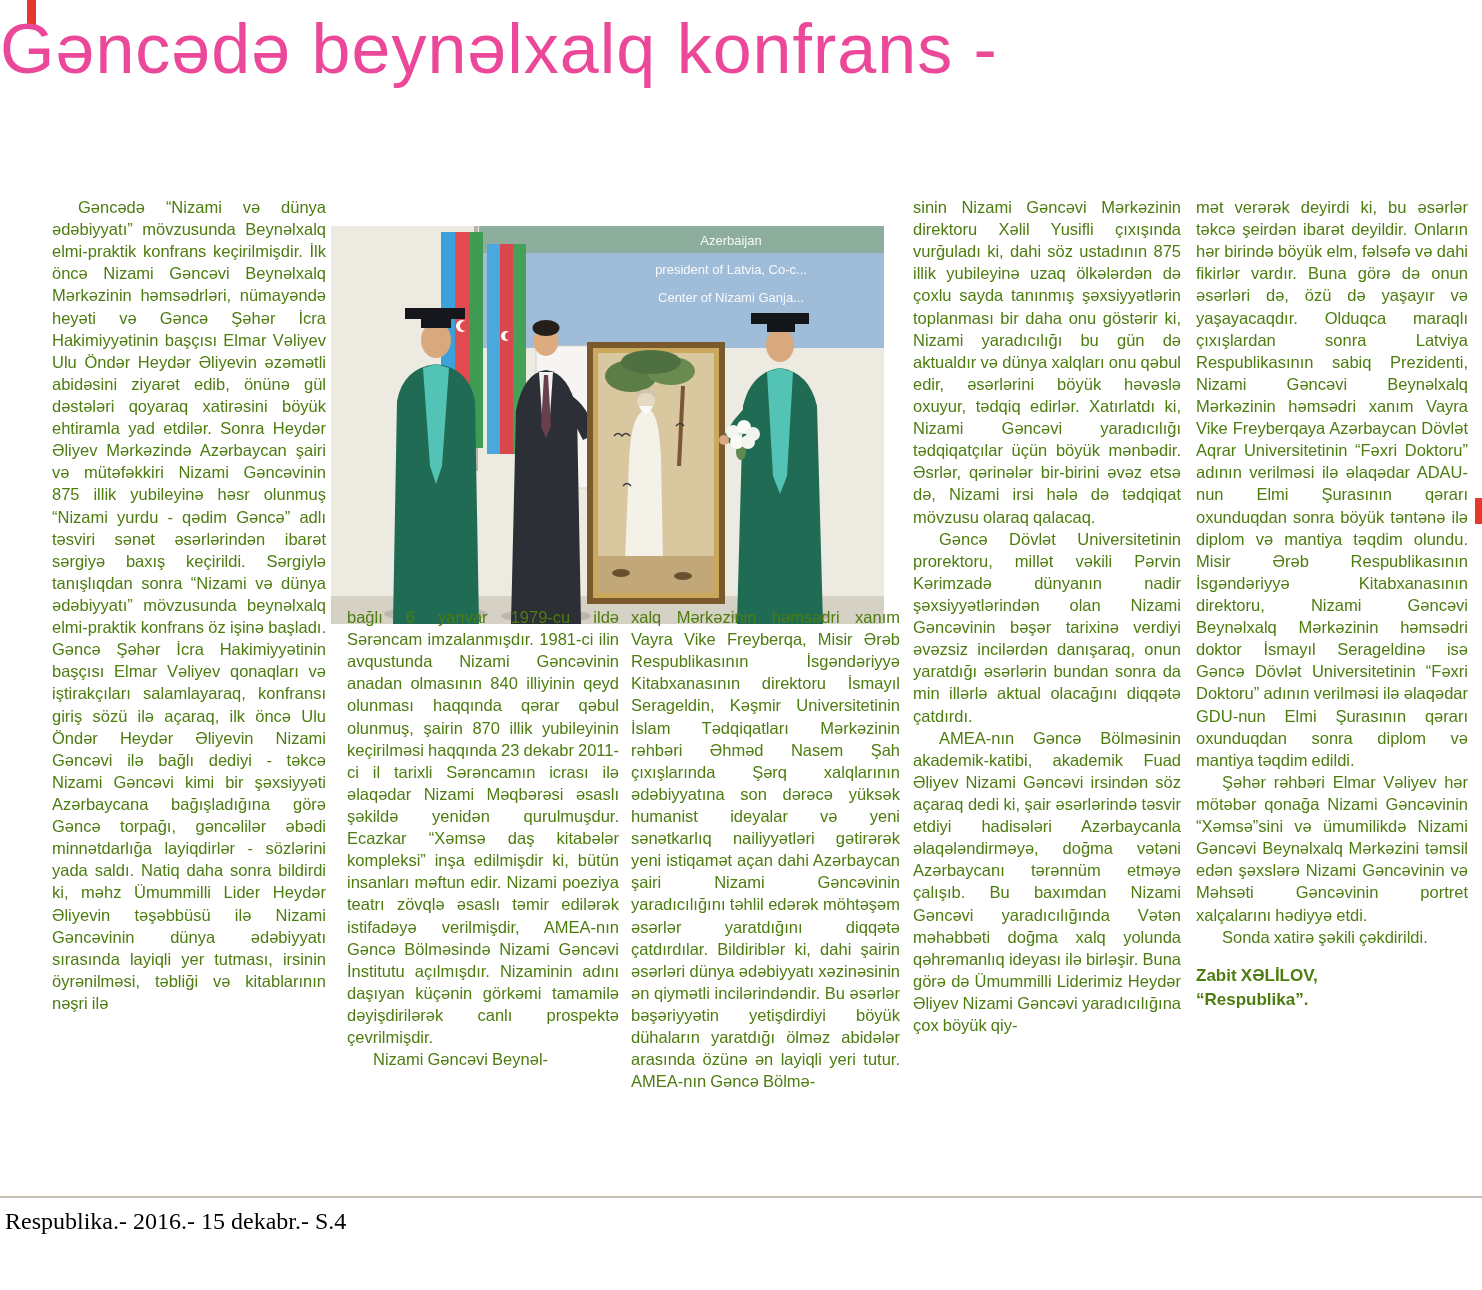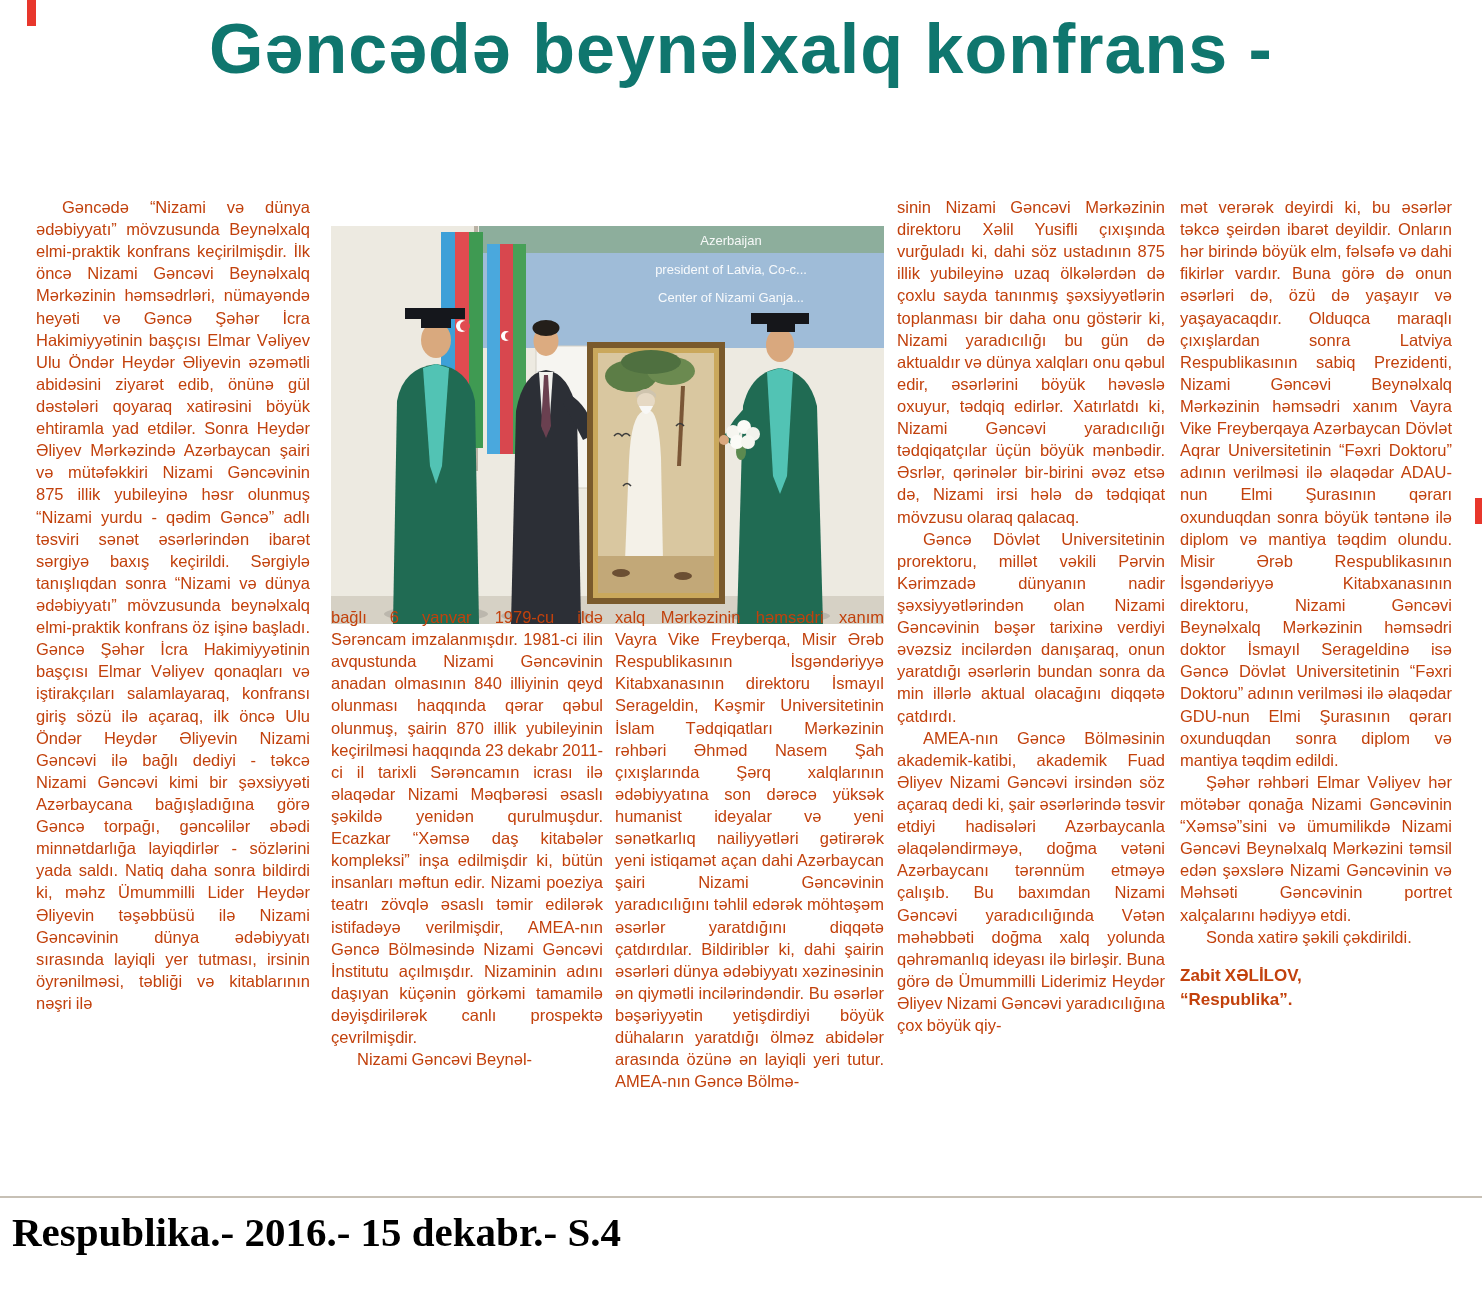--- a/index.html
+++ b/index.html
@@ -7,49 +7,50 @@
     width: 1482px; height: 1290px;
     background: #ffffff;
     font-family: "Liberation Sans", sans-serif;
     position: relative;
     overflow: hidden;
   }
   .headline {
     position: absolute;
     top: 10px; left: 0;
     width: 100%;
-    text-align: center;
-    color: #0f766e;
-    font-weight: bold;
+    text-align: left;
+    color: #ec4899;
+    font-weight: normal;
     font-size: 70px;
     line-height: 1.12;
     letter-spacing: 1px;
   }
   .scan-mark { position: absolute; background: #e8372c; }
   .scan-mark-tl { left: 27px; top: 0; width: 9px; height: 26px; }
   .scan-mark-r  { right: 0; top: 498px; width: 7px; height: 26px; }
 
   .photo {
     position: absolute;
     left: 331px; top: 196px;
     width: 553px; height: 398px;
     background: #e9e6dd;
     overflow: hidden;
     margin-top: 30px;
   }
   .photo svg { display: block; width: 100%; height: 100%; }
 
   .col {
     position: absolute;
-    color: #c2410c;
+    color: #4d7c0f;
     font-size: 16.5px;
     line-height: 1.34;
     text-align: justify;
     overflow: hidden;
     word-spacing: -0.5px;
+    margin-left: 16px;
   }
   .col-1 { left: 36px;   top: 196px; width: 274px; height: 1000px; }
   .col-2 { left: 331px;  top: 606px; width: 272px; height: 590px; }
   .col-3 { left: 615px;  top: 606px; width: 269px; height: 590px; }
   .col-4 { left: 897px;  top: 196px; width: 268px; height: 1000px; }
   .col-5 { left: 1180px; top: 196px; width: 272px; height: 1000px; }
   .para { text-align: justify; margin: 0; }
   .para.indent { text-indent: 26px; }
   .byline {
     margin-top: 16px;
@@ -61,24 +62,24 @@
   .byline div { line-height: 1.4; }
 
   .footer-rule {
     position: absolute;
     left: 0; top: 1196px;
     width: 100%; height: 2px;
     background: #c7c0b5;
   }
   .footer {
     position: absolute;
-    left: 12px; top: 1208px;
+    left: 5px; top: 1208px;
     font-family: "Liberation Serif", serif;
-    font-weight: bold;
-    font-size: 41px;
+    font-weight: normal;
+    font-size: 24px;
     color: #000000;
   }
 
   .banner-text { fill: #ffffff; font-family: "Liberation Sans", sans-serif; font-size: 13px; opacity: 0.92; }
 </style>
 </head>
 <body>
 
 <div class="page">
 

